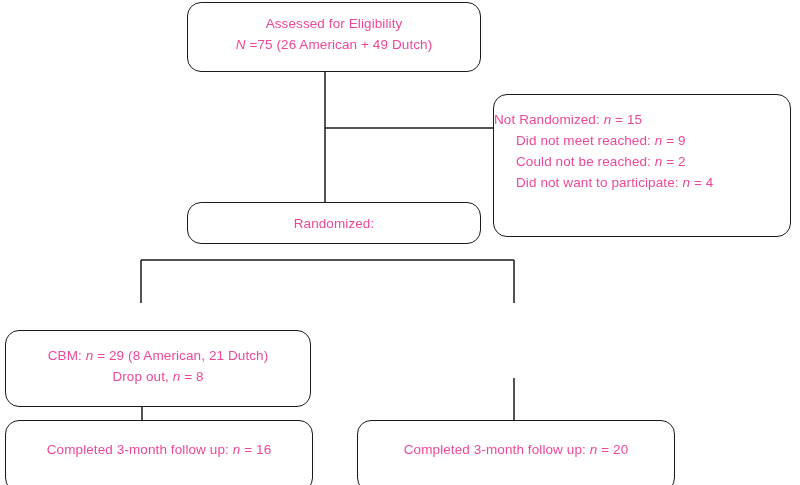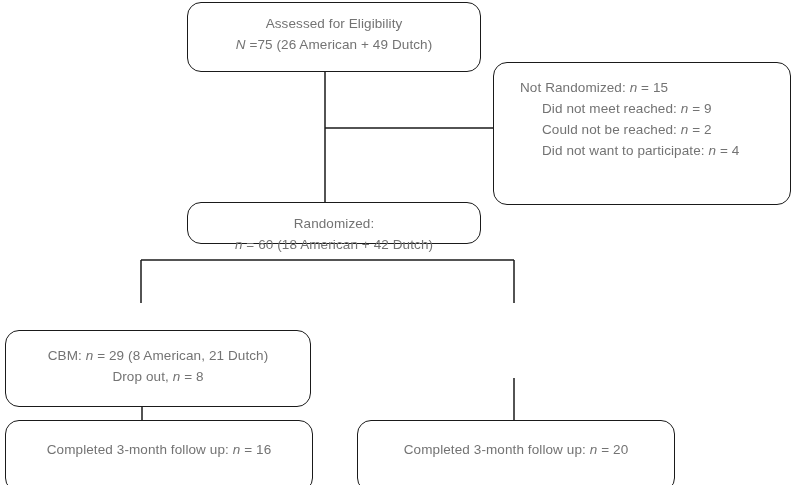--- a/index.html
+++ b/index.html
@@ -8,21 +8,21 @@
     padding: 0;
     background: #ffffff;
   }
   #diagram-root {
     position: relative;
     width: 800px;
     height: 485px;
     background: #ffffff;
     overflow: hidden;
     font-family: "Liberation Sans", sans-serif;
-    color: #737373;
+    color: #ec4899;
   }
   svg.connector-layer {
     position: absolute;
     left: 0;
     top: 0;
     width: 800px;
     height: 485px;
     pointer-events: none;
   }
   .flow-box {
@@ -37,21 +37,21 @@
     align-items: center;
     padding-top: 10px;
   }
   .flow-box.centered {
     align-items: center;
     text-align: center;
   }
   .flow-box.left-aligned {
     align-items: flex-start;
     text-align: left;
-    padding-left: 26px;
+    margin-top: 32px;
   }
   .box-line {
     font-size: 13.5px;
     line-height: 21px;
     white-space: nowrap;
     letter-spacing: 0.1px;
   }
   .box-line.indented {
     padding-left: 22px;
   }
@@ -105,21 +105,20 @@
 
     <div class="box-line indented"><span>Did not meet reached: </span><span class="ital">n</span><span> = 9</span></div>
 
     <div class="box-line indented"><span>Could not be reached: </span><span class="ital">n</span><span> = 2</span></div>
 
     <div class="box-line indented"><span>Did not want to participate: </span><span class="ital">n</span><span> = 4</span></div>
   </div>
 
   <div class="flow-box centered" id="box-randomized">
     <div class="box-line">Randomized:</div>
-    <div class="box-line"><span class="ital">n</span><span> = 60 (18 American + 42 Dutch)</span></div>
   </div>
 
   <div class="flow-box centered" id="box-cbm">
     <div class="box-line"><span>CBM: </span><span class="ital">n</span><span> = 29 (8 American, 21 Dutch)</span></div>
     <div class="box-line"><span>Drop out, </span><span class="ital">n</span><span> = 8</span></div>
   </div>
 
 
   <div class="flow-box centered" id="box-followup-cbm">
     <div class="box-line"><span>Completed 3-month follow up: </span><span class="ital">n</span><span> = 16</span></div>

